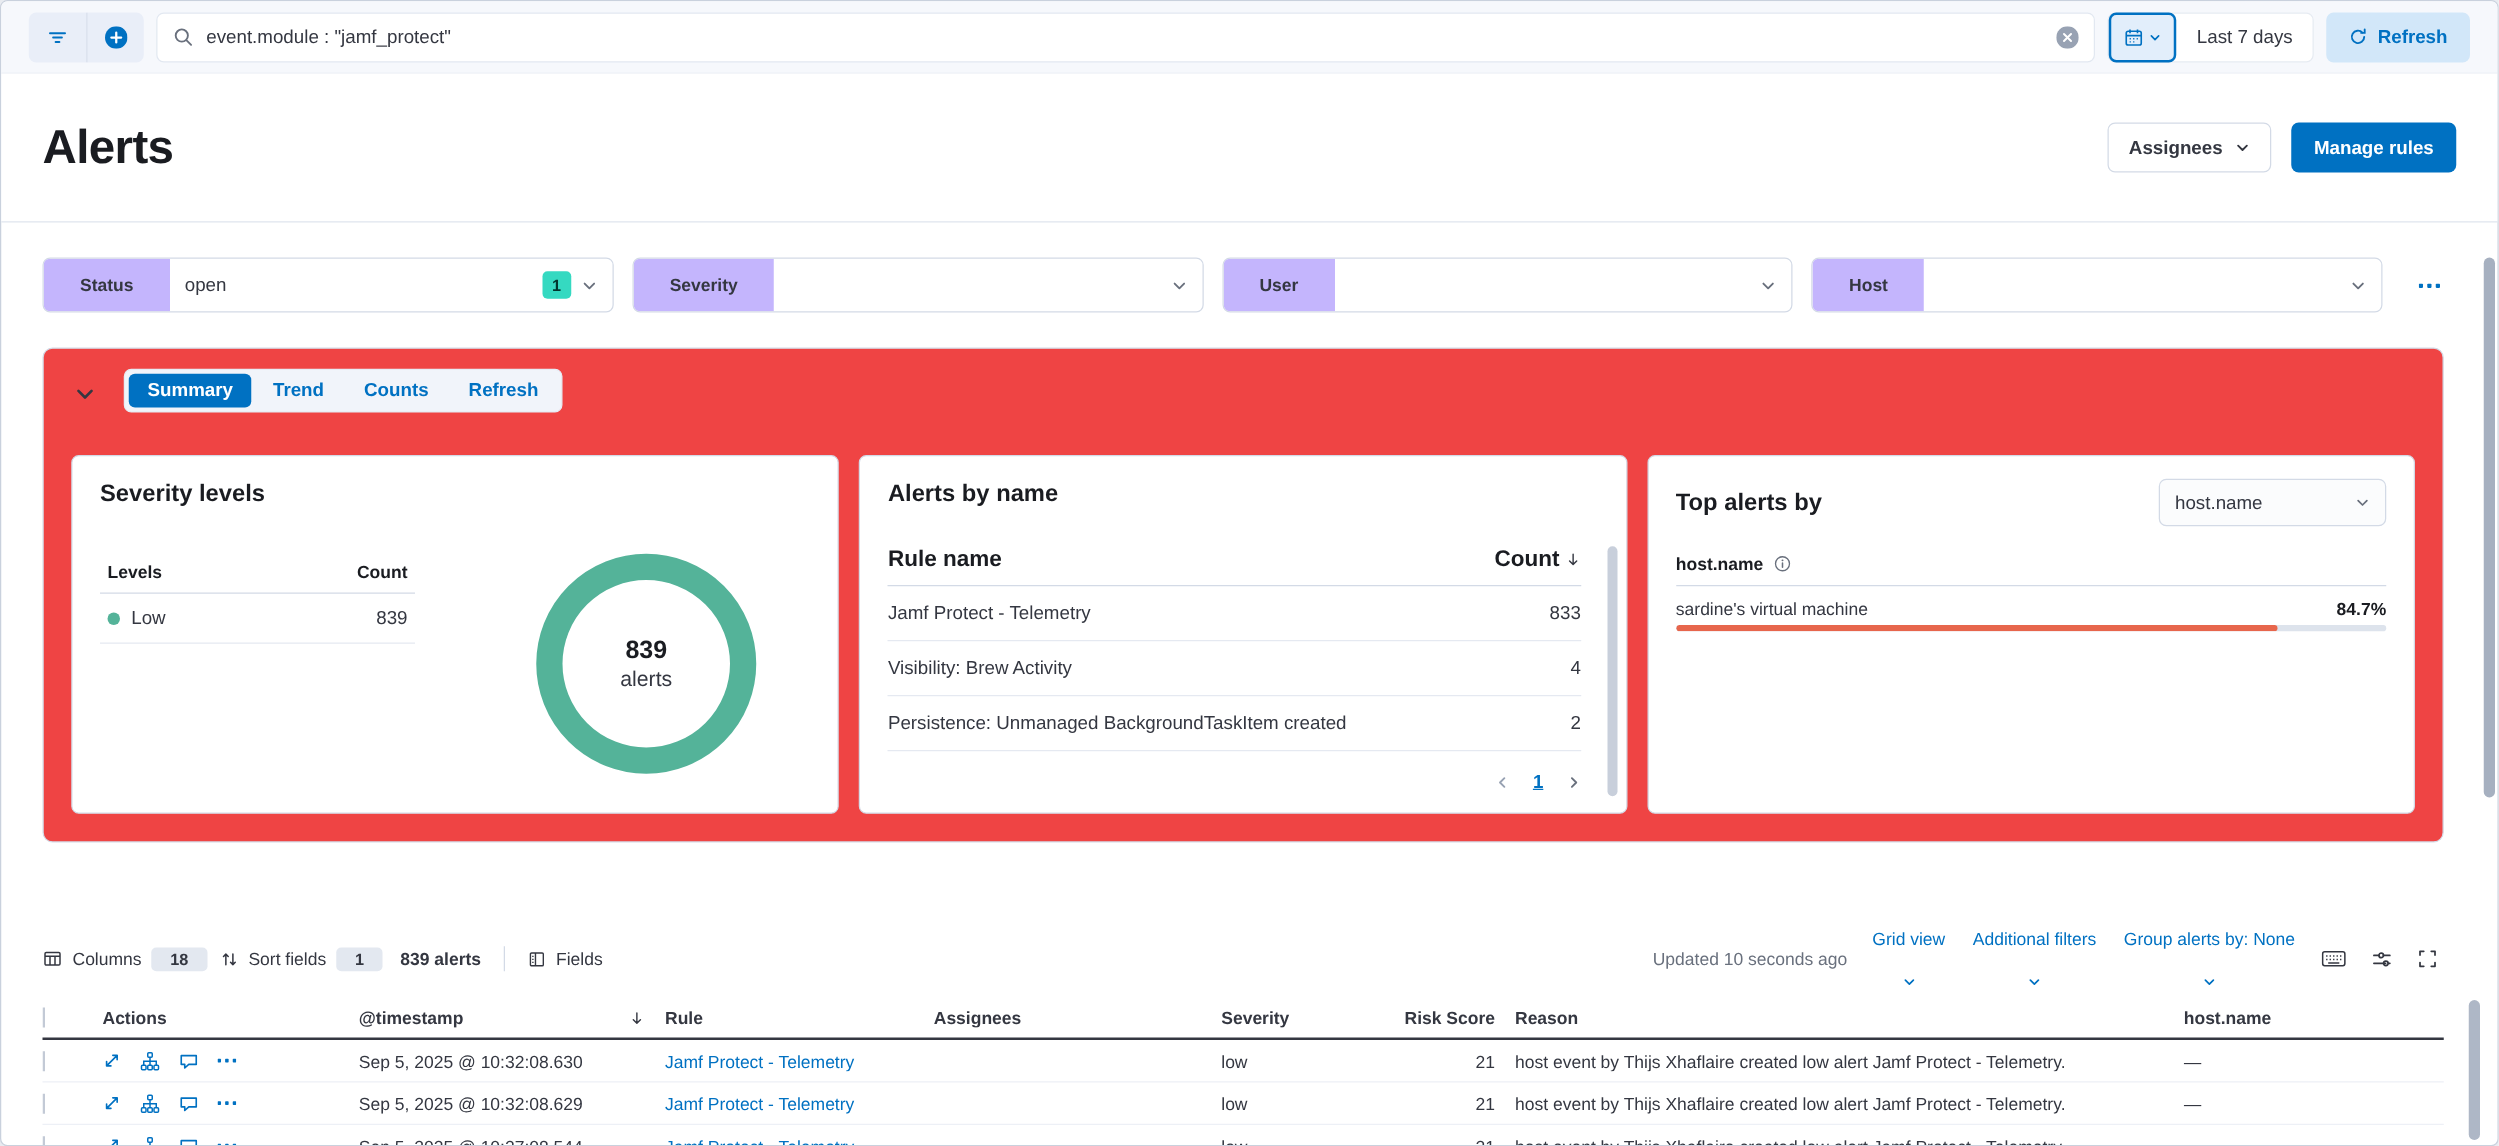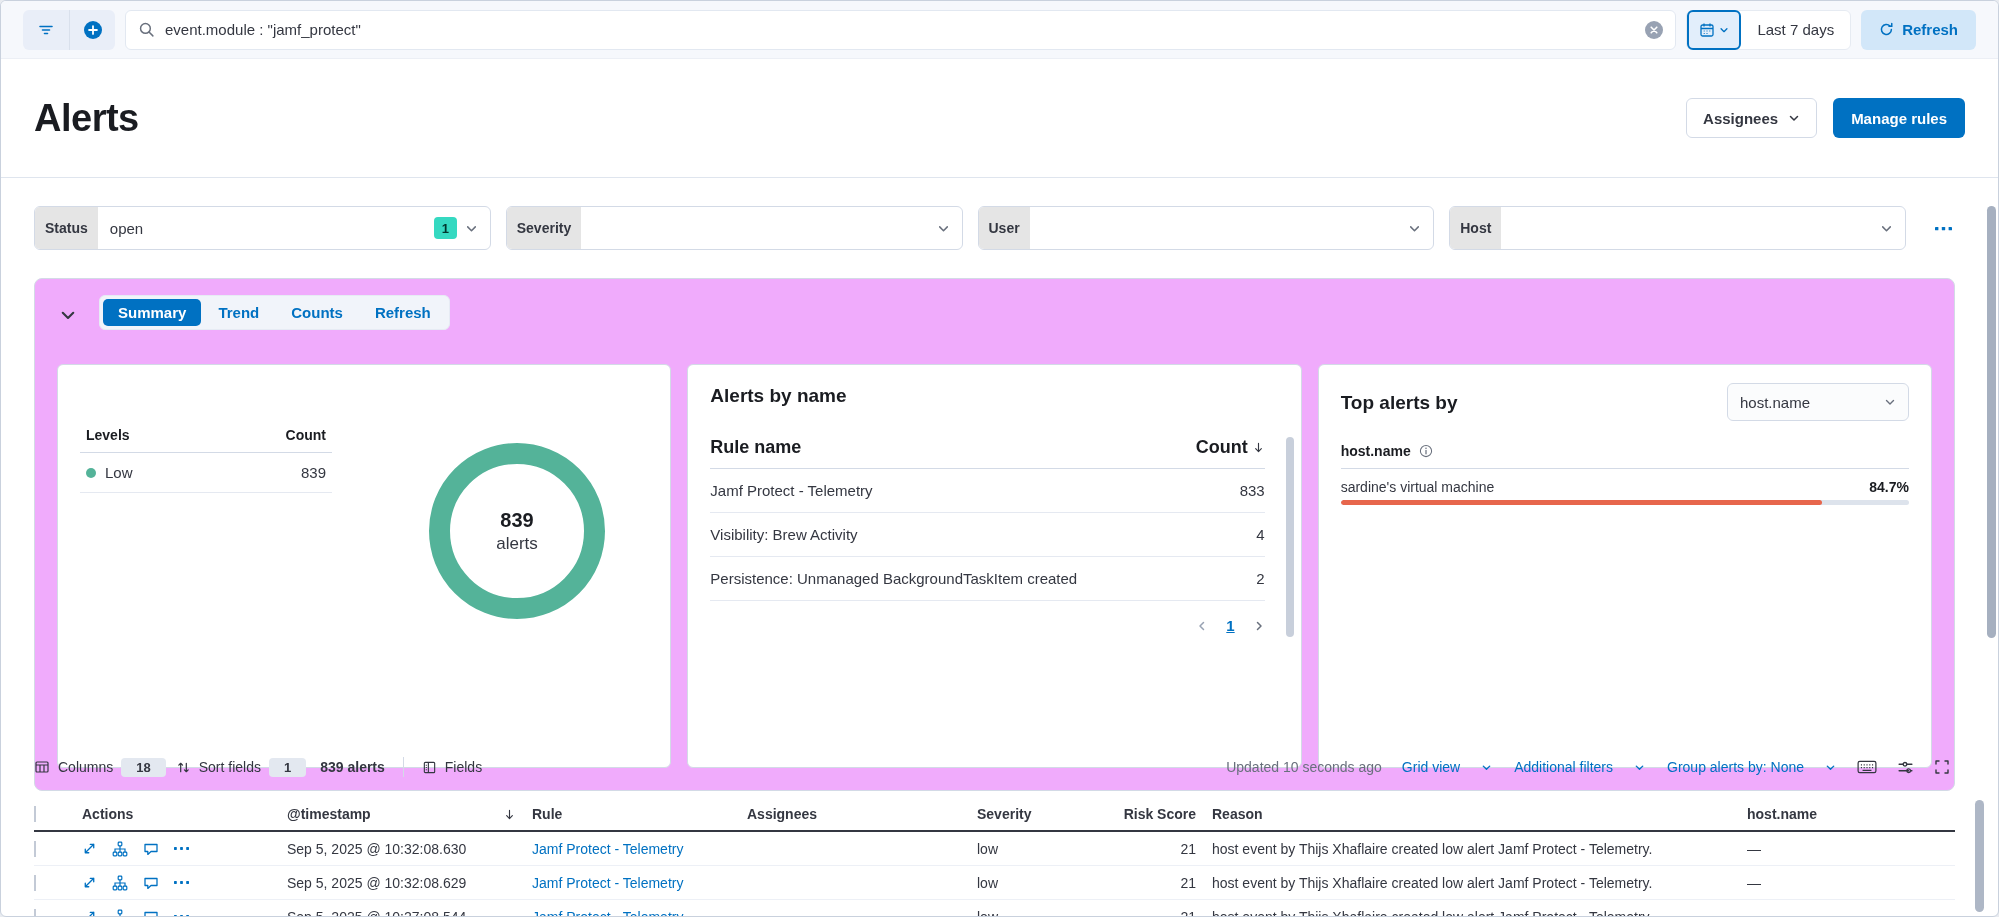--- a/index.html
+++ b/index.html
@@ -59,36 +59,36 @@
   
   .filter-row {
     position:absolute; top:205px; left:33px; right:33px; height:44px;
     display:grid; grid-template-columns:repeat(4,1fr) 44px; gap:15px; align-items:center;
   }
   .filter {
     height:44px; border:1px solid #d3dae6; border-radius:6px; background:#fff;
     display:flex; align-items:center; overflow:hidden; cursor:pointer;
   }
   .filter-label {
-    background:#e5e5e5; height:100%; display:flex; align-items:center; padding:0 10px;
+    background:#c4b5fd; height:100%; display:flex; align-items:center; padding:0 29px;
     font-size:14px; font-weight:bold; color:#343741;
   }
   .filter-value { flex:1; padding:0 12px; font-size:15px; color:#343741; }
   .filter-badge {
     background:#35d9c1; color:#01352d; min-width:23px; height:22px; border-radius:4px;
     display:flex; align-items:center; justify-content:center; font-size:13px; font-weight:bold;
     padding:0 6px; margin-right:8px;
   }
   .filter-chevron { margin-right:12px; color:#69707d; }
   .more-filters-btn { display:flex; align-items:center; justify-content:center; color:#0071c2; cursor:pointer; height:44px; }
 
   
   .summary-panel {
-    position:absolute; top:277px; left:33px; right:43px; height:513px;
-    border:1px solid #d3dae6; border-radius:8px; background:#f0abfc;
+    position:absolute; top:277px; left:33px; right:43px; height:396px;
+    border:1px solid #d3dae6; border-radius:8px; background:#ef4444;
   }
   .collapse-row { position:absolute; top:16px; left:24px; display:flex; align-items:center; gap:22px; }
   .collapse-chevron { color:#343741; cursor:pointer; padding-top:4px; }
   .tab-group { display:flex; background:#f1f4fa; border:1px solid #e6ebf4; border-radius:6px; padding:3px; gap:2px; }
   .tab { padding:5px 15px; border-radius:5px; color:#0071c2; font-size:15px; font-weight:bold; cursor:pointer; }
   .tab.active { background:#0071c2; color:#fff; }
   .cards { position:absolute; left:22px; right:22px; top:85px; bottom:22px; display:grid; grid-template-columns:1fr 1fr 1fr; gap:16px; }
   .card { border:1px solid #d3dae6; border-radius:6px; background:#fff; padding:20px 22px; position:relative; overflow:hidden; }
   .card-title { font-size:19px; font-weight:bold; color:#1a1c21; }
 
@@ -131,21 +131,21 @@
   .table-toolbar {
     position:absolute; top:745px; left:33px; right:43px; height:42px;
     display:flex; align-items:center; justify-content:space-between;
   }
   .tt-left, .tt-right { display:flex; align-items:center; gap:10px; }
   .tt-item { display:flex; align-items:center; gap:8px; font-size:14px; color:#343741; cursor:pointer; }
   .count-badge { background:#e3e8f0; border-radius:4px; padding:2px 15px; font-size:13px; font-weight:bold; color:#343741; }
   .alerts-count { font-size:14px; font-weight:bold; color:#343741; margin-left:4px; }
   .tt-divider { width:1px; height:20px; background:#d3dae6; margin:0 8px; }
   .tt-updated { font-size:14px; color:#69707d; margin-right:4px; }
-  .tt-link { display:flex; align-items:center; gap:21px; color:#0071c2; font-size:14px; cursor:pointer; margin:0 6px; }
+  .tt-link { display:flex; align-items:center; gap:21px; color:#0071c2; font-size:14px; cursor:pointer; margin:0 6px;flex-direction:column; }
   .tt-icon { color:#343741; cursor:pointer; margin:0 5px; }
 
   
   .alerts-table { position:absolute; top:797px; left:33px; right:43px; }
   .at-row {
     display:grid; grid-template-columns:48px 205px 245px 215px 230px 135px 100px 535px 1fr;
     align-items:center; height:34px;
   }
   .at-header { border-bottom:2px solid #343741; font-size:14px; font-weight:bold; color:#343741; }
   .at-body .at-row { border-bottom:1px solid #edf0f6; font-size:14px; color:#343741; }
@@ -303,20 +303,21 @@
         <div class="tab active">Summary</div>
         <div class="tab">Trend</div>
         <div class="tab">Counts</div>
         <div class="tab">Refresh</div>
       </div>
     </div>
 
     <div class="cards">
 
       <div class="card">
+        <div class="card-title">Severity levels</div>
         <div class="sev-table">
           <div class="sev-head">
             <span>Levels</span>
             <span>Count</span>
           </div>
           <div class="sev-row">
             <span class="sev-level">
               <span class="dot"></span>
               <span>Low</span>
             </span>

